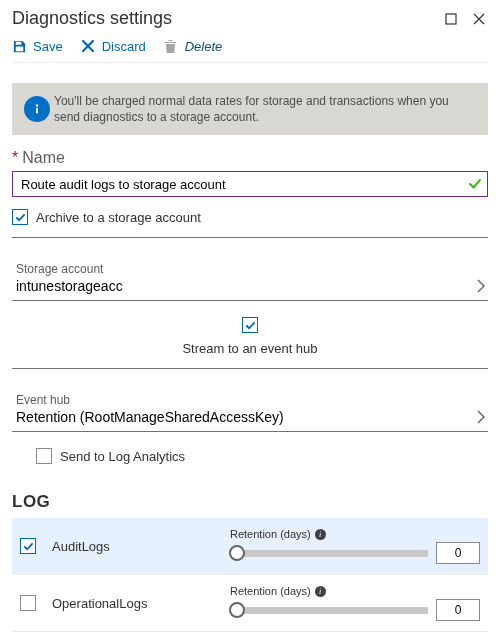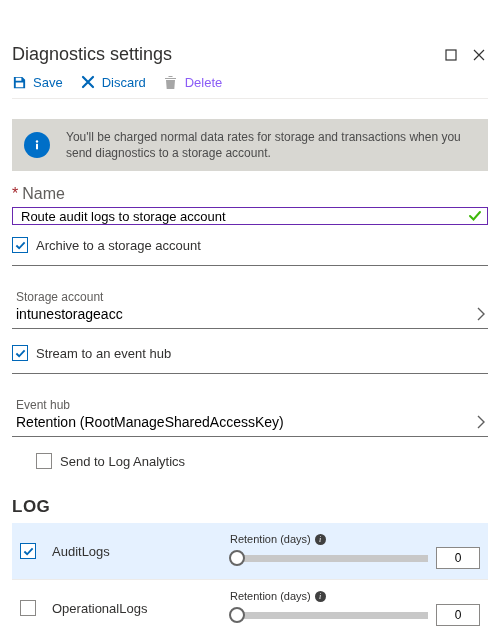--- a/index.html
+++ b/index.html
@@ -18,37 +18,37 @@
   * { box-sizing: border-box; }
   body {
     margin: 0;
     font-family: "Segoe UI", -apple-system, BlinkMacSystemFont, sans-serif;
     font-size: 13px;
     color: var(--text);
     background: #fff;
     width: 500px;
   }
   .blade { padding: 4px 12px 14px 12px; }
-  .title-row { display: flex; align-items: center; padding: 4px 0 2px 0; margin-top: 36px; }
+  .title-row { display: flex; align-items: center; padding: 4px 0 2px 0; }
   .title { font-size: 18px; font-weight: 400; flex: 1; }
   .win-btn { width: 18px; height: 18px; margin-left: 10px; color: #333; display: flex; align-items: center; justify-content: center; cursor: pointer; }
   .toolbar { display: flex; align-items: center; gap: 18px; padding: 8px 0 8px 0; border-bottom: 1px solid var(--light-border); }
   .tool { display: flex; align-items: center; gap: 6px; color: var(--accent); font-size: 13px; cursor: pointer; }
-  .tool.disabled { color: #8b5cf6; cursor: default; }
+  .tool.disabled { color: #0c4a6e; cursor: default; font-style: italic; }
   .tool .ico { width: 15px; height: 15px; }
   .spacer-strip { height: 20px; }
-  .info-bar { display: flex; align-items: center; background: var(--info-bg); padding: 10px 12px; gap: 16px; }
+  .info-bar { display: flex; align-items: center; background: var(--info-bg); padding: 10px 12px; gap: 4px; }
   .info-ico { width: 26px; height: 26px; border-radius: 50%; background: var(--info-icon); display: flex; align-items: center; justify-content: center; flex: 0 0 26px; }
   .info-text { font-size: 12px; color: #4c4c4c; line-height: 1.35; }
   .field { margin-top: 14px; }
   .field-label { font-size: 16px; color: var(--muted); margin-bottom: 4px; }
   .req::before { content: "*"; color: var(--required); margin-right: 4px; }
   .input-wrap { position: relative; }
   .text-input {
-    width: 100%; height: 18px; border: 1px solid var(--purple);
+    width: 100%; height: 26px; border: 1px solid var(--purple);
     padding: 0 26px 0 8px; font-size: 13px; outline: none;
   }
   .valid-mark {
     position: absolute; right: 6px; top: 50%; transform: translateY(-50%);
     color: var(--success); font-weight: bold;
   }
   .chk-line { display: flex; align-items: center; gap: 8px; margin-top: 12px; }
   .azure-chk {
     width: 16px; height: 16px; border: 1px solid var(--accent);
     display: flex; align-items: center; justify-content: center;
@@ -171,21 +171,21 @@
       <div class="selector-label">Storage account</div>
       <div class="selector-value">intunestorageacc</div>
     </div>
     <div class="chevron">
       <svg width="10" height="16" viewBox="0 0 10 16">
           <path d="M2 2 L8 8 L2 14" stroke="#5e5e5e" stroke-width="1.4" fill="none"></path>
         </svg>
     </div>
   </div>
 
-  <div class="chk-line" style="margin-top:16px;">
+  <div class="chk-line" style="margin-top:16px;flex-direction:column;">
     <div class="azure-chk checked">
       <svg width="11" height="11" viewBox="0 0 12 12">
           <path d="M1.5 6 L4.5 9 L10.5 2.5" stroke="#0067b8" stroke-width="2" fill="none"></path>
         </svg>
     </div>
     <span class="chk-label">Stream to an event hub</span>
   </div>
 
   <hr class="rule">
 

